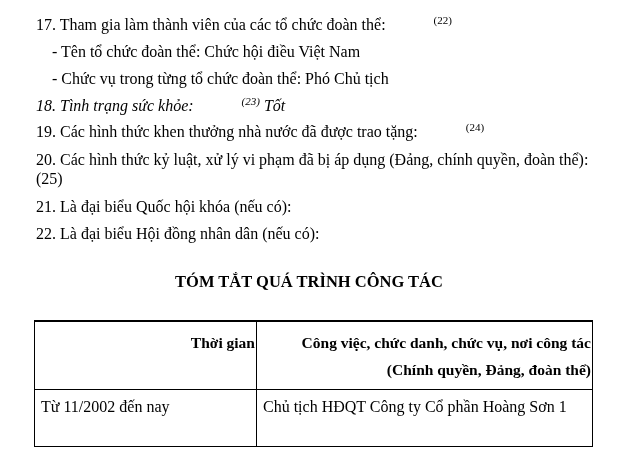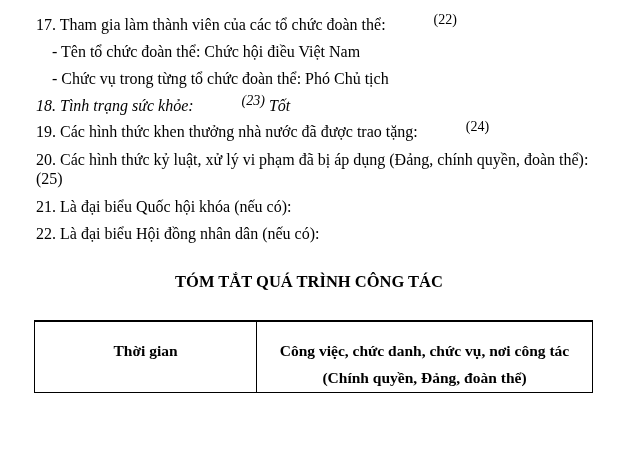--- a/index.html
+++ b/index.html
@@ -1,25 +1,25 @@
 <!DOCTYPE html>
 <html><head>
 <meta charset="utf-8">
 <style>
   html, body { margin:0; padding:0; background:#ffffff; }
   body { width:618px; height:462px; overflow:hidden; position:relative;
          font-family:"Liberation Serif", serif; color:#000; font-size:16px; }
   .line { position:absolute; white-space:nowrap; line-height:20px; }
-  sup { font-size:14px; vertical-align:6px; line-height:0;padding-left:44px; }
+  sup { font-size:11px; vertical-align:6px; line-height:0;padding-left:44px; }
   .sub-ref { position:absolute; font-size:16px; }
   .heading { position:absolute; left:0; width:618px; text-align:center; top:272px;
              font-weight:bold; font-size:16.5px; }
   table { position:absolute; left:34px; top:320px; width:559px; border-collapse:collapse; }
   td { border:1px solid #000; vertical-align:top; font-size:16px; }
-  tr.head td { border-top:2px solid #000; height:68px; font-weight:bold; text-align:center; padding-top:15px; box-sizing:border-box; line-height:27px; font-size:15.5px;}
+  tr.head td { border-top:2px solid #000; height:68px; font-weight:bold; text-align:right; padding-top:7px; box-sizing:border-box; line-height:27px; font-size:15.5px;}
   tr.row td { height:57px; padding:8px 6px; box-sizing:border-box; }
   td.c1 { width:222px; }
 </style>
 </head>
 <body>
 
 <div class="line" style="left:36px;top:15px;"><span>17. Tham gia làm thành viên của các tổ chức đoàn thể: </span><sup>(22)</sup></div>
 <div class="line" style="left:52px;top:42px;">- Tên tổ chức đoàn thể: Chức hội điều Việt Nam</div>
 <div class="line" style="left:52px;top:69px;text-align:right;">- Chức vụ trong từng tổ chức đoàn thể: Phó Chủ tịch</div>
 <div class="line" style="left:36px;top:96px;font-style:italic;"><span>18. Tình trạng sức khỏe: </span><sup>(23)</sup><span> Tốt</span></div>
@@ -33,14 +33,18 @@
 
 <table>
   <tbody>
       <tr class="head">
     <td class="c1">Thời gian</td>
     <td>
           <div>Công việc, chức danh, chức vụ, nơi công tác</div>
           <div>(Chính quyền, Đảng, đoàn thể)</div>
         </td>
   </tr>
+  <tr class="row">
+    <td class="c1">Từ 11/2002 đến nay</td>
+    <td>Chủ tịch HĐQT Công ty Cổ phần Hoàng Sơn 1</td>
+  </tr>
 </tbody>
   </table>
 
 </body></html>

